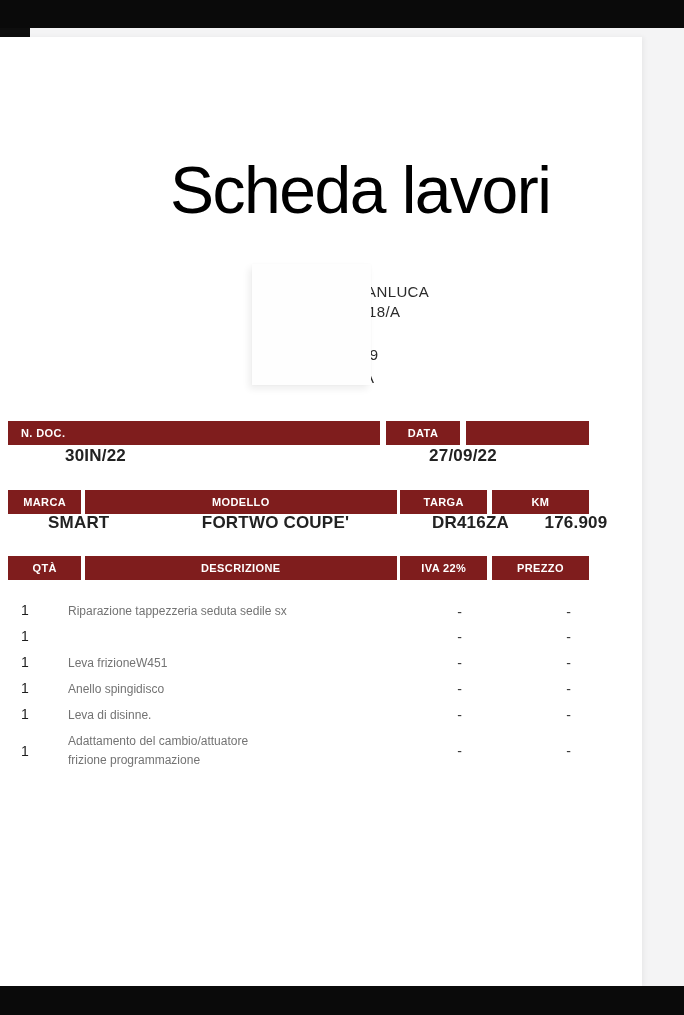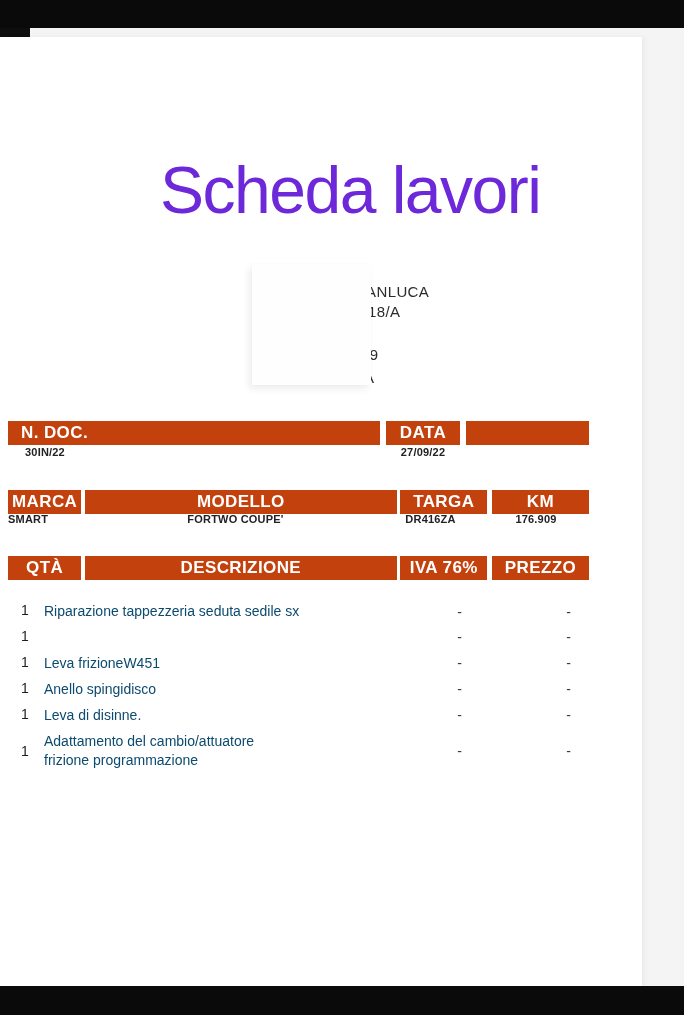--- a/index.html
+++ b/index.html
@@ -19,71 +19,71 @@
   .chrome-bottom{position:absolute;left:0;top:986px;width:684px;height:29px;background:#0a0a0a;}
 
   
   .page{
     position:absolute;left:0;top:37px;width:642px;height:949px;
     background:#ffffff;
     box-shadow:2px 0 5px rgba(0,0,0,0.05);
   }
 
   .doc-title{
-    position:absolute;left:160px;top:118px;width:420px;
+    position:absolute;left:170px;top:118px;width:420px;
     font-size:66px;line-height:70px;font-weight:500;
-    letter-spacing:-1.5px;color:#6d28d9;white-space:nowrap;
+    letter-spacing:-1.5px;color:#000000;white-space:nowrap;
   }
 
   
   .frag{position:absolute;font-size:15px;line-height:18px;color:#2b2b2b;letter-spacing:.4px;white-space:nowrap;}
   .frag-1{left:366px;top:246px;}
   .frag-2{left:368px;top:266px;}
   .frag-3{left:361px;top:309px;}
   .frag-4{left:364px;top:332px;}
   .redaction-box{
     position:absolute;left:252px;top:227px;width:119px;height:121px;
     background:#fefefe;
     box-shadow:-3px 4px 7px rgba(0,0,0,0.07), 0 0 2px rgba(0,0,0,0.03);
     z-index:3;
   }
 
   
   .bar{position:absolute;left:8px;width:581px;height:24px;display:flex;z-index:2;}
   .bar .cell{
-    background:#c2410c;color:#ffffff;
-    font-size:17px;font-weight:700;letter-spacing:.4px;
+    background:#7f1d1d;color:#ffffff;
+    font-size:11px;font-weight:700;letter-spacing:.4px;
     display:flex;align-items:center;justify-content:center;
     box-sizing:border-box;white-space:nowrap;
   }
   .bar .cell.left{justify-content:flex-start;padding-left:13px;}
   .bar1{top:384px;}
   .bar2{top:453px;}
   .bar3{top:519px;}
   .gap4{width:4px;}  .gap5{width:5px;}  .gap6{width:6px;}
   .w372{width:372px;} .w74{width:74px;} .w123{width:123px;}
   .w80{width:80px;text-align:right;} .w287{width:340px;} .w95{width:95px;} .w106{width:106px;}
 
   
-  .val{position:absolute;font-size:11px;font-weight:700;color:#222222;letter-spacing:.2px;white-space:nowrap;}
+  .val{position:absolute;font-size:17px;font-weight:700;color:#222222;letter-spacing:.2px;white-space:nowrap;margin-left:40px;}
   .v-ndoc{left:25px;top:409px;}
   .v-data{left:386px;top:409px;width:74px;text-align:center;}
   .v-marca{left:8px;top:476px;width:80px;text-align:left;}
   .v-modello{left:92px;top:476px;width:287px;text-align:center;}
   .v-targa{left:383px;top:476px;width:95px;text-align:center;}
   .v-km{left:483px;top:476px;width:106px;text-align:center;}
 
   
   .items{position:absolute;left:0;top:565px;width:642px;}
   .item-row{position:relative;display:flex;align-items:center;margin-bottom:7px;min-height:18.5px;}
   .item-qty{position:absolute;left:21px;top:0;width:60px;font-size:14px;color:#1d1d1d;}
   .item-row.tall .item-qty{top:50%;transform:translateY(-50%);}
   .item-desc{
-    margin-left:44px;width:320px;
-    font-size:14px;line-height:19px;color:#0c4a6e;
+    margin-left:68px;width:320px;
+    font-size:12px;line-height:19px;color:#737373;
     white-space:pre-line;
   }
   .item-iva{position:absolute;left:383px;width:79px;text-align:right;font-size:14px;color:#3c3c3c;top:50%;transform:translateY(-50%);}
   .item-prezzo{position:absolute;left:483px;width:88px;text-align:right;font-size:14px;color:#3c3c3c;top:50%;transform:translateY(-50%);}
 </style>
 </head>
 <body>
 
 <div class="stage">
 
@@ -122,21 +122,21 @@
     <div class="val v-marca">SMART</div>
     <div class="val v-modello">FORTWO COUPE'</div>
     <div class="val v-targa">DR416ZA</div>
     <div class="val v-km">176.909</div>
 
     <div class="bar bar3">
       <div class="cell w80">QTÀ</div>
       <div class="gap4"></div>
       <div class="cell w287">DESCRIZIONE</div>
       <div class="gap4"></div>
-      <div class="cell w95">IVA 76%</div>
+      <div class="cell w95">IVA 22%</div>
       <div class="gap5"></div>
       <div class="cell w106">PREZZO</div>
     </div>
 
     <div class="items">
       <div class="item-row">
         <span class="item-qty">1</span>
         <span class="item-desc">Riparazione tappezzeria seduta sedile sx</span>
         <span class="item-iva">-</span>
         <span class="item-prezzo">-</span>

